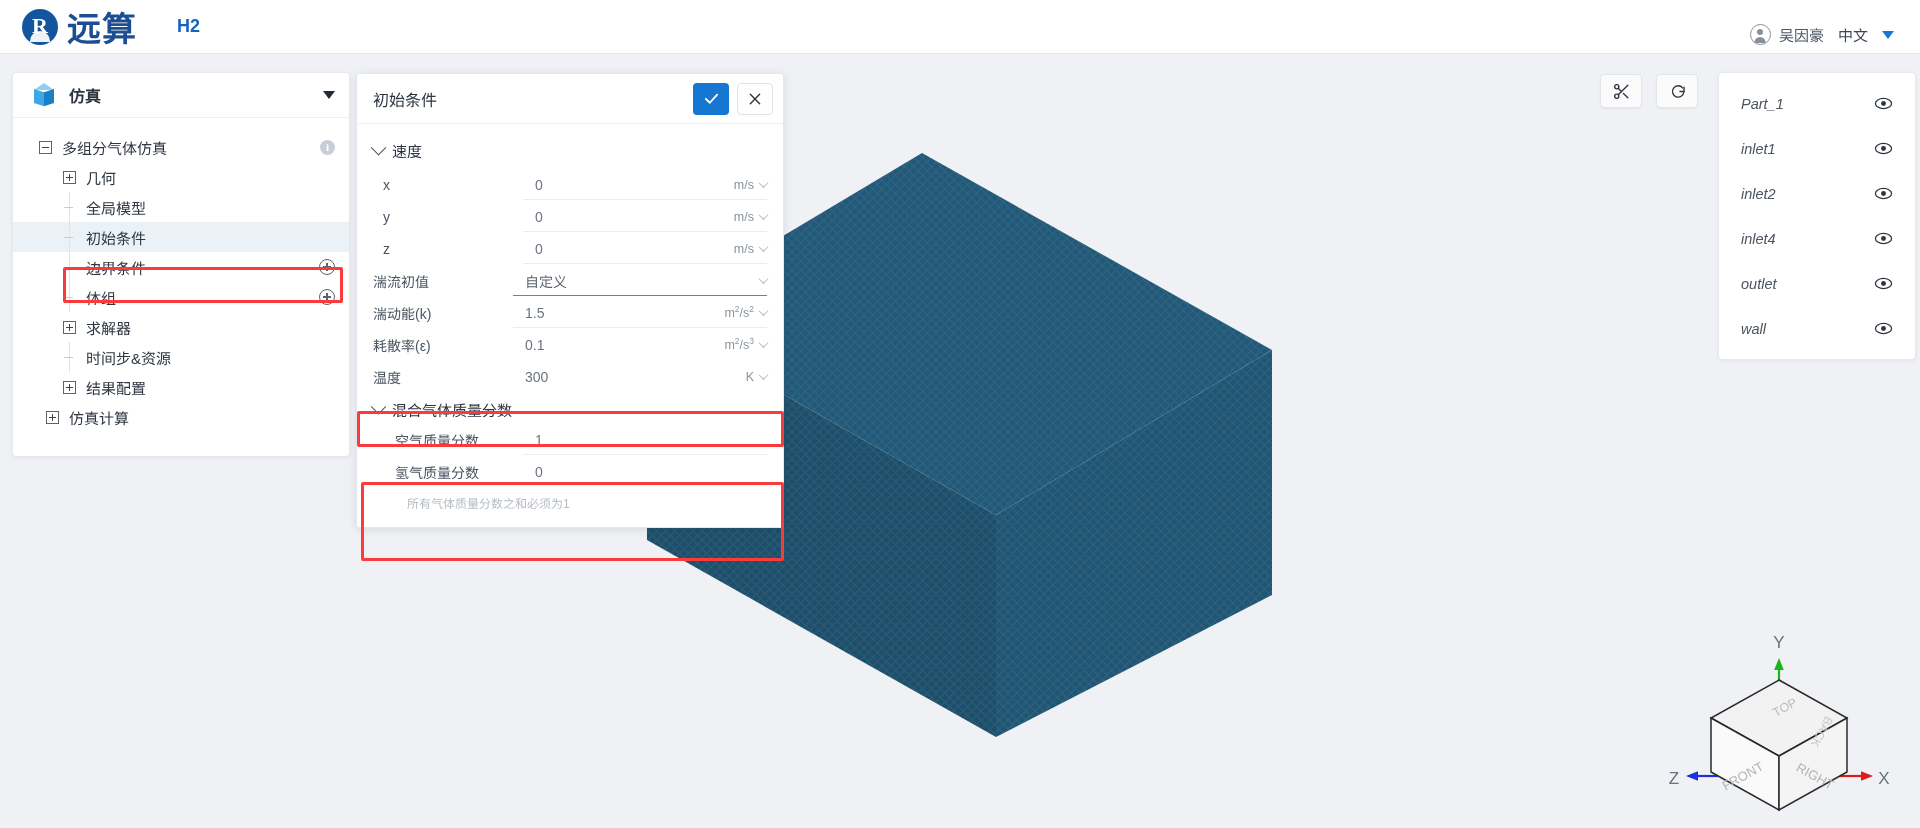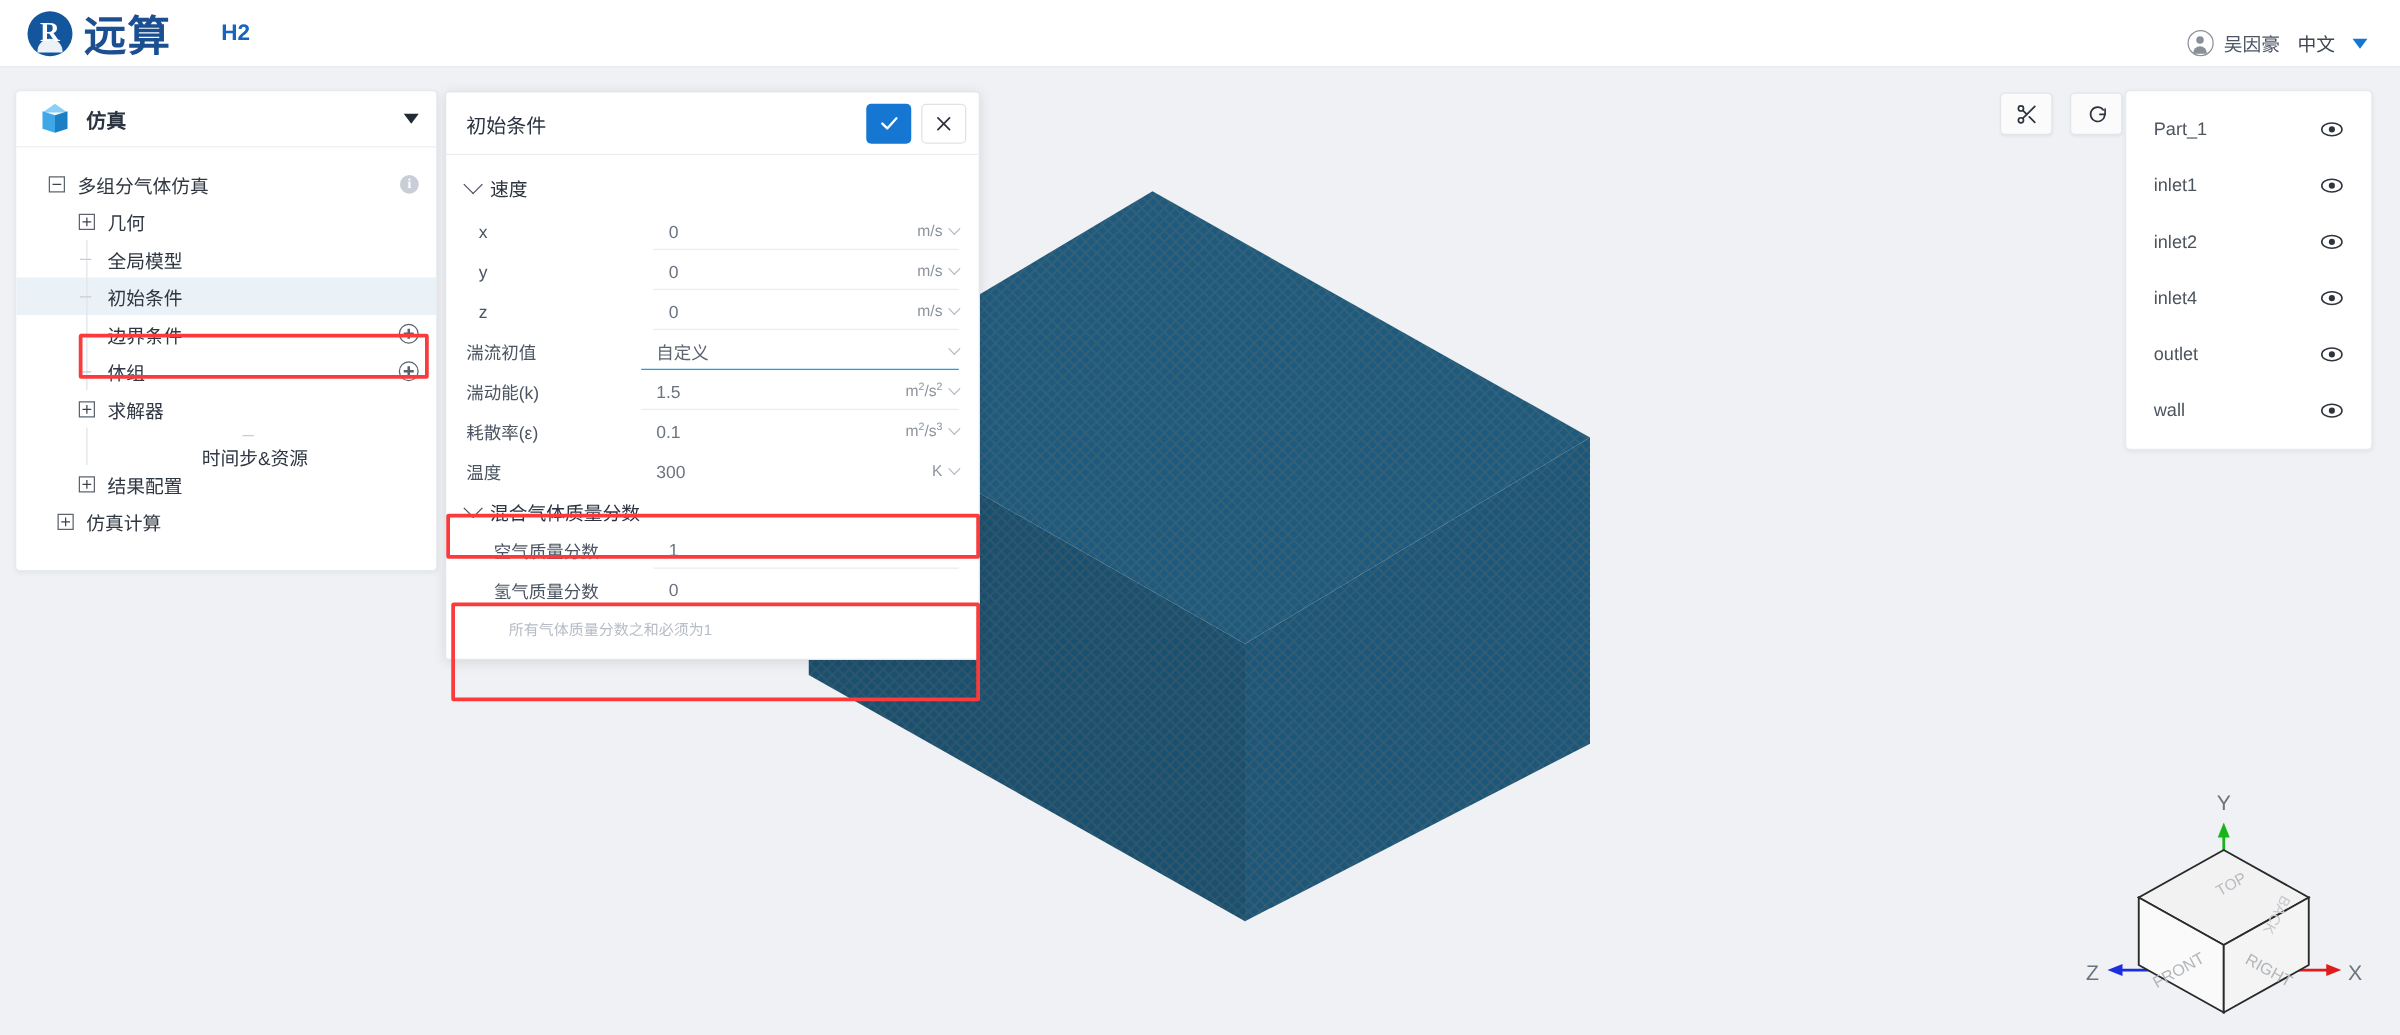--- a/index.html
+++ b/index.html
@@ -218,23 +218,23 @@
 
   .vp-tools { position: absolute; right: 222px; top: 20px; display: flex; gap: 14px; z-index: 20; }
   .tool-btn {
     width: 42px; height: 34px; background: #fbfbfc; border: 1px solid #e2e6eb;
     border-radius: 4px; display: flex; align-items: center; justify-content: center;
     cursor: pointer; box-shadow: 0 1px 2px rgba(16,24,40,.05);
   }
 
   
   .parts-panel {
-    position: absolute; right: 22px; top: 72px; width: 198px;
+    position: absolute; right: 4px; top: 72px; width: 198px;
     background: #ffffff; border: 1px solid #e6e9ee; border-radius: 4px;
-    box-shadow: 0 1px 4px rgba(16,24,40,.06); padding: 8px 0; z-index: 30;
+    box-shadow: 0 1px 4px rgba(16,24,40,.06); padding: 8px 0; z-index: 30; font-style: italic;
   }
   .part-row {
     height: 45px; display: flex; align-items: center;
     padding: 0 22px 0 22px; font-size: 14.5px; color: #4c545f; cursor: pointer;
   }
   .part-name { white-space: nowrap; }
   .eye { margin-left: auto; width: 19px; height: 13px; position: relative; flex: none; cursor: pointer; }
 
   
   .orient {
@@ -384,21 +384,21 @@
         <div class="branch"></div>
         <span class="tree-label">体组</span>
         <div class="plus-circle"></div>
       </div>
 
       <div class="tree-row" style="padding-left:50px;">
         <div class="box-toggle plus"></div>
         <span class="tree-label">求解器</span>
       </div>
 
-      <div class="tree-row" style="padding-left:50px;flex-direction:column;">
+      <div class="tree-row" style="padding-left:50px;">
         <div class="vline" style="left:56px;"></div>
         <div class="branch"></div>
         <span class="tree-label">时间步&amp;资源</span>
       </div>
 
       <div class="tree-row" style="padding-left:50px;">
         <div class="box-toggle plus"></div>
         <span class="tree-label">结果配置</span>
       </div>
 

